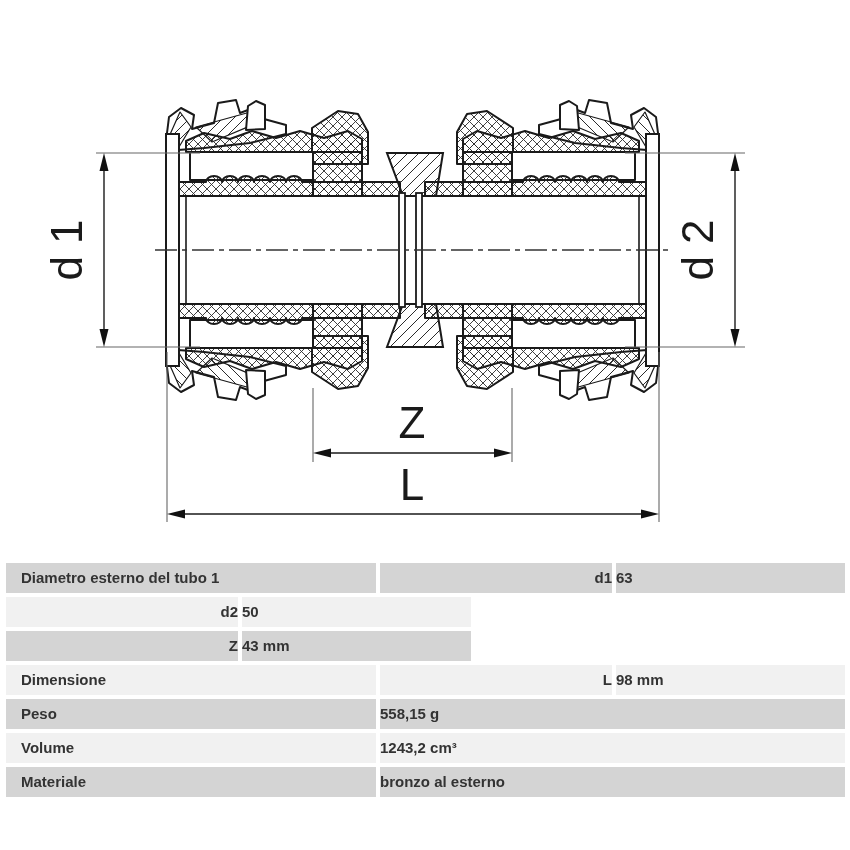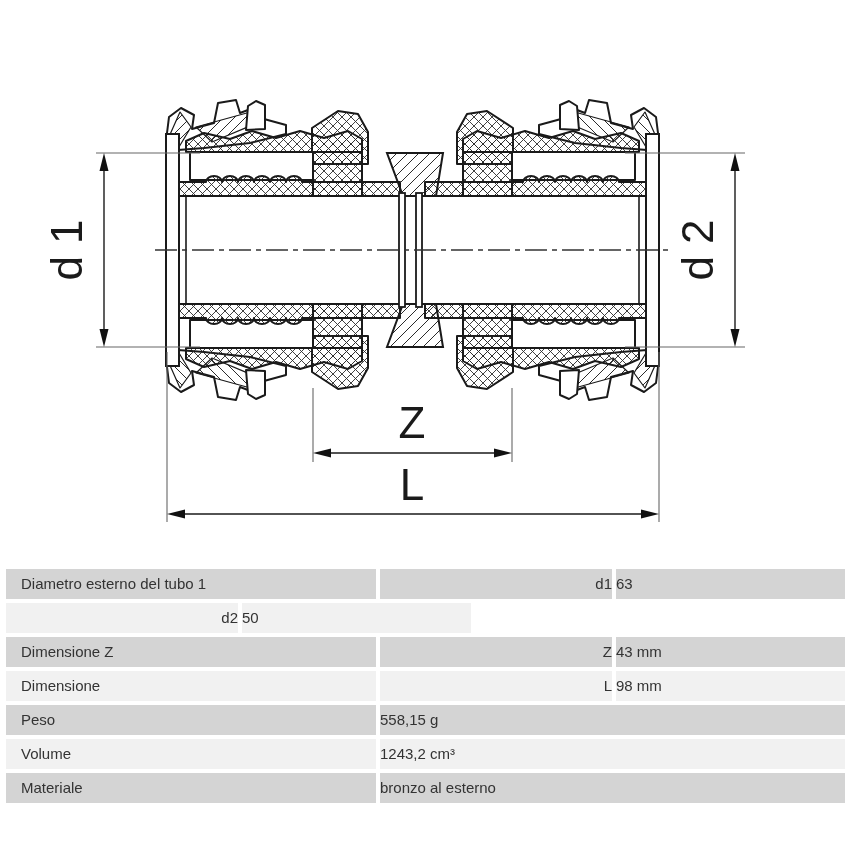--- a/index.html
+++ b/index.html
@@ -1,19 +1,19 @@
 <!DOCTYPE html>
 <html><head>
 <meta charset="utf-8">
 <style>
   html,body{margin:0;padding:0;background:#ffffff;}
   body{width:850px;height:850px;font-family:"Liberation Sans",sans-serif;position:relative;overflow:hidden;}
   .drawing-wrap{width:850px;height:560px;}
   svg{display:block;}
-  .spec-table{width:839px;margin:9px 5px 0 6px;}
+  .spec-table{width:839px;margin:3px 5px 0 6px;font-weight:bold;}
   .spec-row{display:flex;gap:4px;height:30px;margin-bottom:4px;}
   .cell{font-size:15px;line-height:30px;color:#333;}
   .c-label{flex:0 0 370px;padding-left:15px;box-sizing:border-box;}
   .c-sym{flex:0 0 232px;text-align:right;}
   .c-val{flex:0 0 229px;text-align:left;}
   .c-merged{flex:0 0 465px;}
   .rg .cell{background:#d4d4d4;}
   .rl .cell{background:#f1f1f1;}
   text{font-family:"Liberation Sans",sans-serif;fill:#1a1a1a;}
 </style>
@@ -116,21 +116,20 @@
   <div class="spec-row rg">
     <div class="cell c-label">Diametro esterno del tubo 1</div>
     <div class="cell c-sym">d1</div>
     <div class="cell c-val">63</div>
   </div>
   <div class="spec-row rl">
     <div class="cell c-sym">d2</div>
     <div class="cell c-val">50</div>
   </div>
   <div class="spec-row rg">
-    <div class="cell c-label">Dimensione Z</div>
     <div class="cell c-sym">Z</div>
     <div class="cell c-val">43 mm</div>
   </div>
   <div class="spec-row rl">
     <div class="cell c-label">Dimensione</div>
     <div class="cell c-sym">L</div>
     <div class="cell c-val">98 mm</div>
   </div>
   <div class="spec-row rg">
     <div class="cell c-label">Peso</div>

